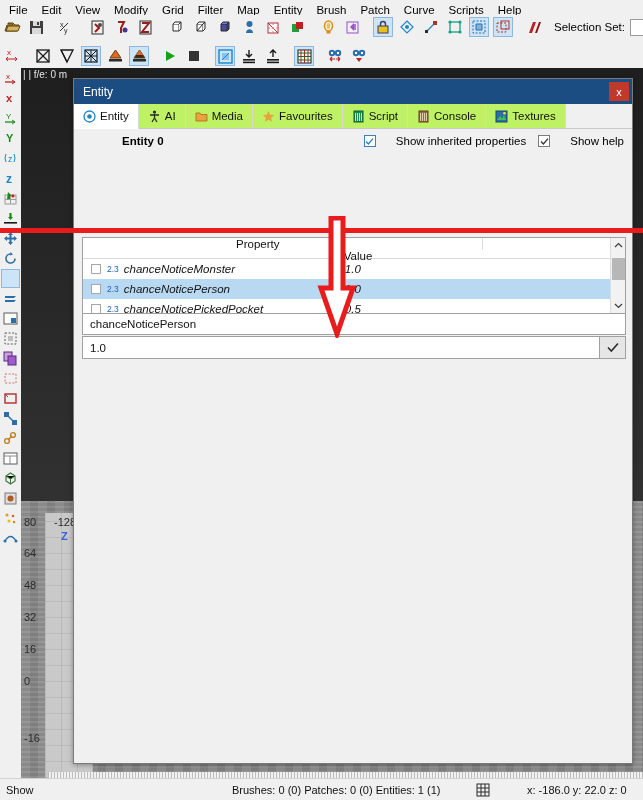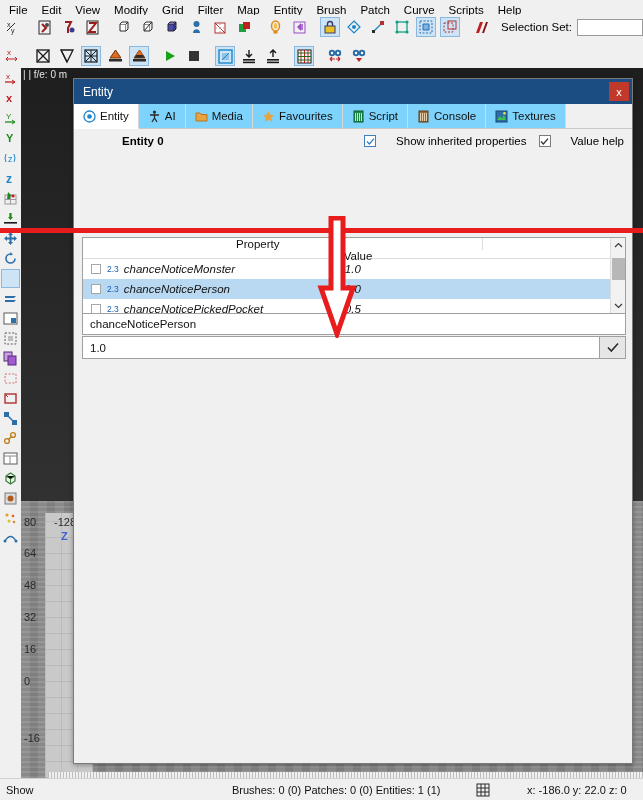--- a/index.html
+++ b/index.html
@@ -18,21 +18,21 @@
     background: #f0f0f0; display: flex; align-items: center;
     padding-left: 2px; font-size: 11.5px; color: #000;
   }
   .menubar .mi { padding: 2px 7px; white-space: nowrap; cursor: default; }
 
   
   .toolbar {
     position: absolute; left: 0; width: 643px; background: #f0f0f0;
     display: flex; align-items: center; gap: 0px;
   }
-  .tb1 { top: 15px; height: 24px; justify-content: flex-end; }
+  .tb1 { top: 15px; height: 24px; }
   .tb2 { top: 44px; height: 24px; }
   .tbtn {
     width: 20px; height: 20px; margin: 0 2px;
     display: flex; align-items: center; justify-content: center;
     position: relative; flex: none;
   }
   .tbtn.on { background: #cde4f7; border: 1px solid #8cb8e0; }
   .tsep { width: 7px; height: 20px; flex: none; }
   .selset-label { font-size: 11.5px; margin-left: 8px; margin-right: 5px; white-space: nowrap; }
   .selset-input {
@@ -112,21 +112,21 @@
     background: #c0392b; color: #fff; font-size: 11px;
     display: flex; align-items: center; justify-content: center;
   }
   .tabbar {
     height: 25px; background: #f0f0f0; display: flex; align-items: stretch;
     border-bottom: 1px solid #c8c8c8;
   }
   .tab {
     display: flex; align-items: center; gap: 4px; padding: 0 9px;
     font-size: 11.5px; color: #111; border-right: 1px solid #d8d8d8;
-    background: #7dd3fc; white-space: nowrap;
+    background: #bef264; white-space: nowrap;
   }
   .tab.active { background: #fff; border-bottom: 1px solid #fff; margin-bottom: -1px; }
   .tabico { width: 13px; height: 13px; display: inline-flex; align-items: center; justify-content: center; flex: none; }
 
   .dlg-head {
     height: 24px; display: flex; align-items: center; padding: 0 8px;
     font-size: 11.5px; position: relative; margin-left: 40px;
   }
   .ent-title { font-weight: bold; font-size: 11.5px; }
   .chk { display: inline-flex; align-items: center; gap: 20px; font-size: 11.5px; }
@@ -757,21 +757,21 @@
         </span>
         <span>Show inherited properties</span>
       </label>
       <span style="width:12px"></span>
       <label class="chk">
         <span class="chkbox gray">
           <svg width="9" height="9" viewBox="0 0 9 9">
               <path d="M1 4.5 L3.4 7 L8 1.6" stroke="#333" stroke-width="1.3" fill="none"></path>
             </svg>
         </span>
-        <span>Value help</span>
+        <span>Show help</span>
       </label>
     </div>
 
     <div class="propgrid">
       <div class="pg-head">
         <div class="c1">Property</div>
         <div class="c2">Value</div>
       </div>
 
       <div class="pg-row">

